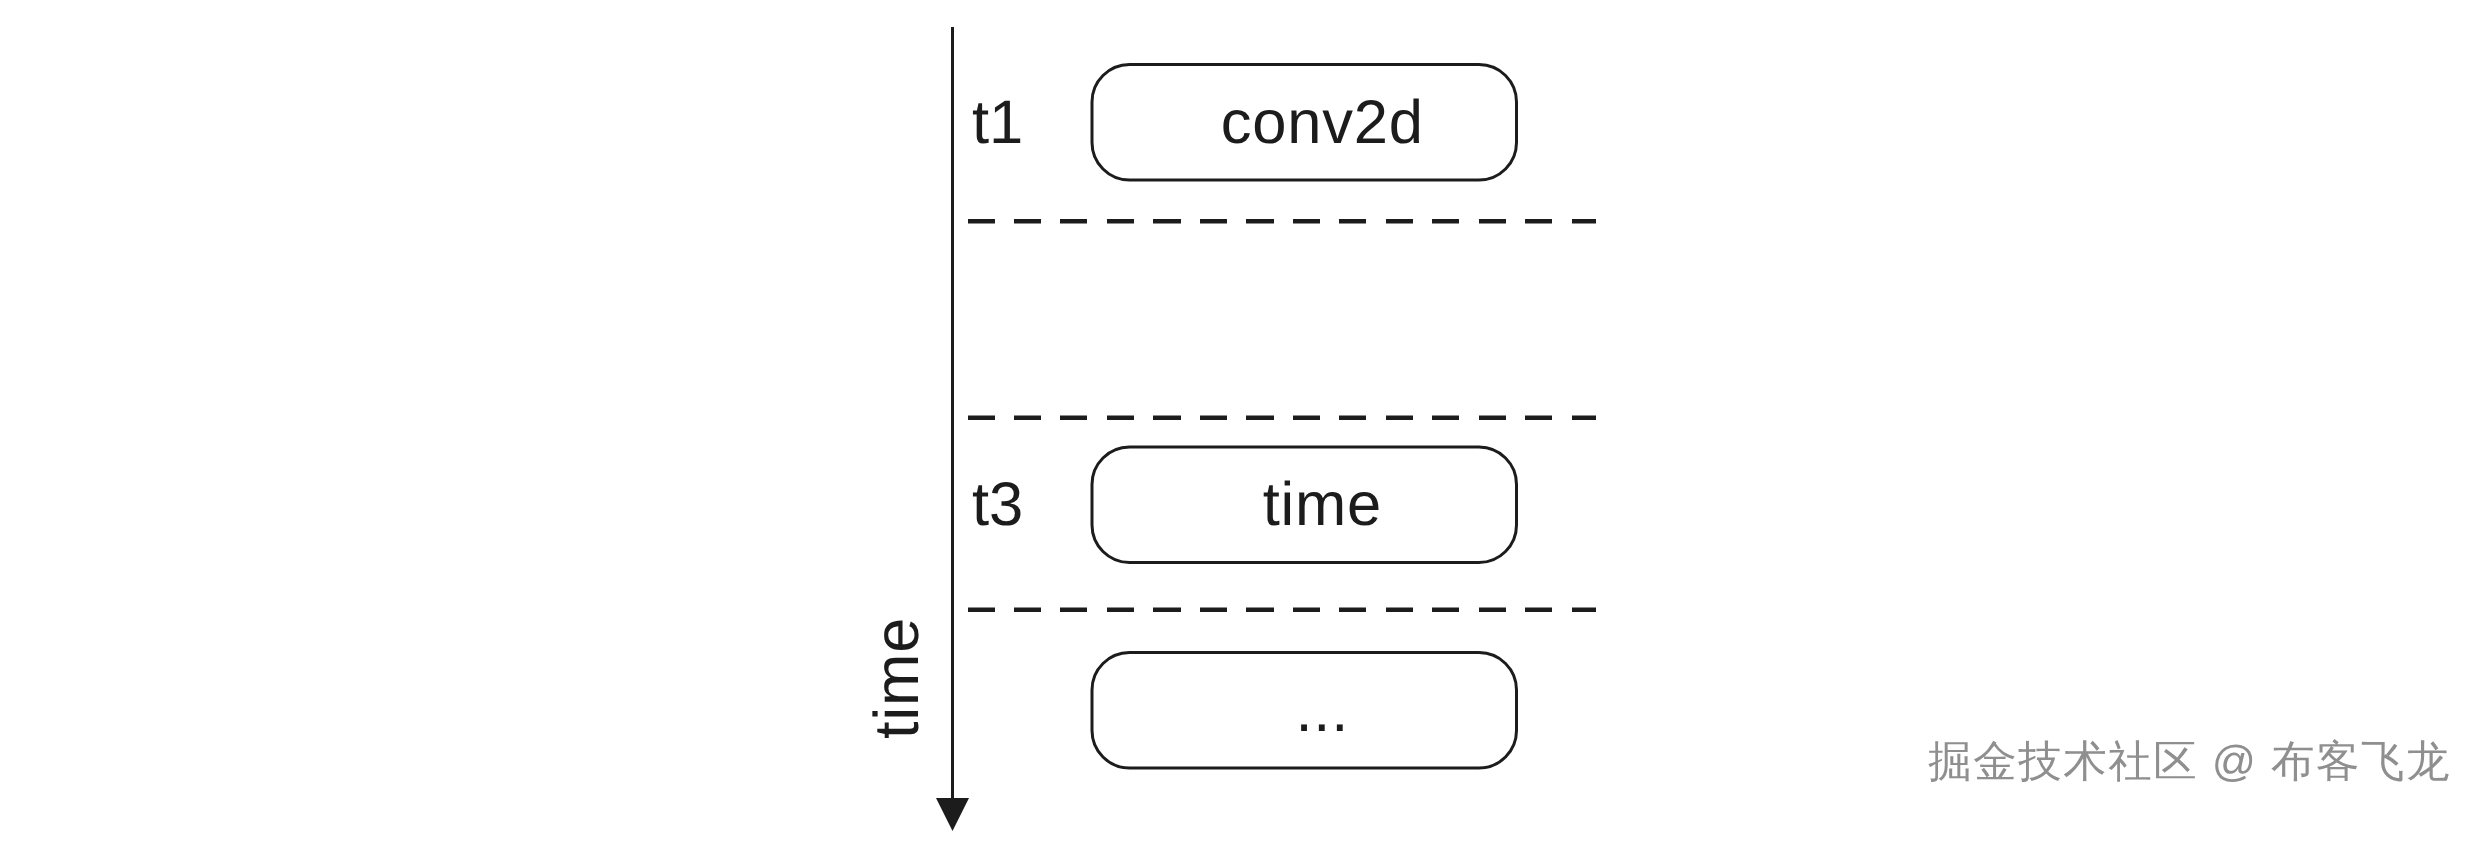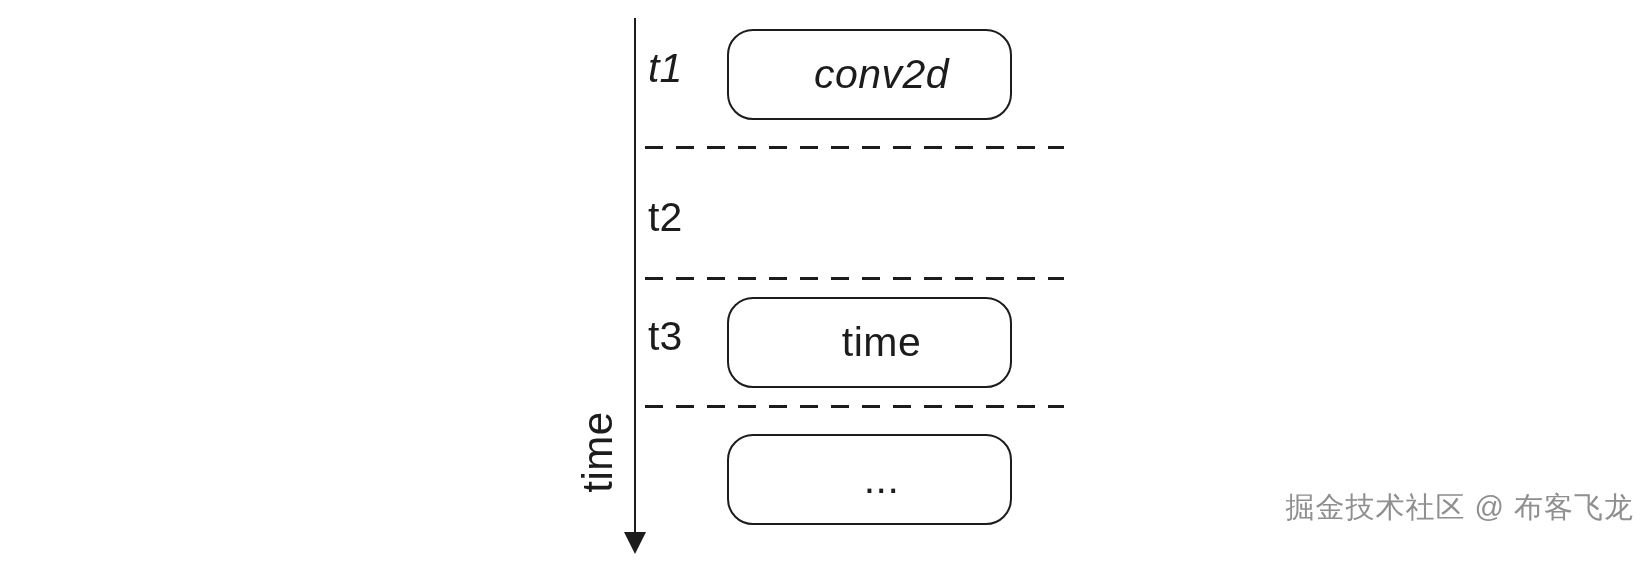--- a/index.html
+++ b/index.html
@@ -56,33 +56,33 @@
     width: 64px;
     height: 79px;
     display: flex;
     align-items: center;
     font-size: 41px;
   }
   .op-box {
     position: absolute;
     left: 727px;
     width: 285px;
-    height: 91px;
+    height: 79px;
     box-sizing: border-box;
     border: 2.5px solid var(--stroke);
     border-radius: 26px;
     background: #ffffff;
     display: flex;
     align-items: center;
     justify-content: center;
     font-size: 41px;
     letter-spacing: 0.5px;
     padding-left: 24px;
   }
-  .row-1 { top: 29px; font-style: italic; }
+  .row-1 { top: 42px; }
   .row-2 { top: 178px; }
   .row-3 { top: 297px; }
   .row-4 { top: 434px; }
   
   .sep {
     position: absolute;
     left: 645px;
     width: 419px;
     height: 3px;
     background: repeating-linear-gradient(90deg,
@@ -113,21 +113,20 @@
   <div class="axis-arrowhead"></div>
   <div class="time-label">time</div>
 
   <div class="row-label row-1">t1</div>
   <div class="op-box row-1">
     <span>conv2d</span>
   </div>
 
   <div class="sep sep-1"></div>
 
-  <div class="row-label row-2">t2</div>
 
   <div class="sep sep-2"></div>
 
   <div class="row-label row-3">t3</div>
   <div class="op-box row-3">
     <span>time</span>
   </div>
 
   <div class="sep sep-3"></div>
 

